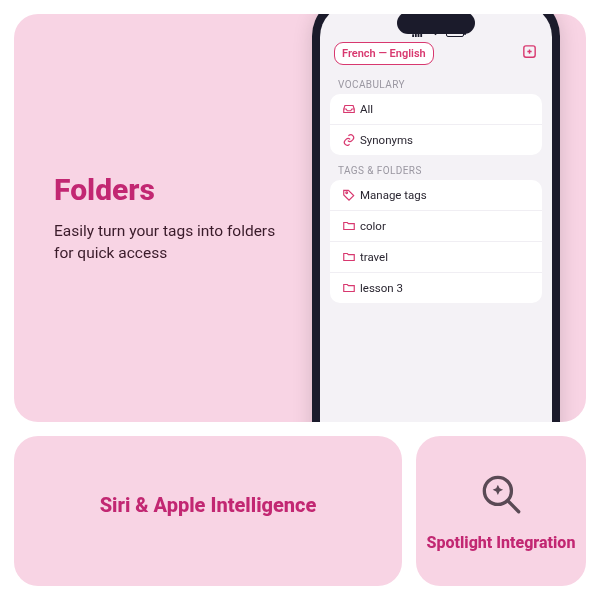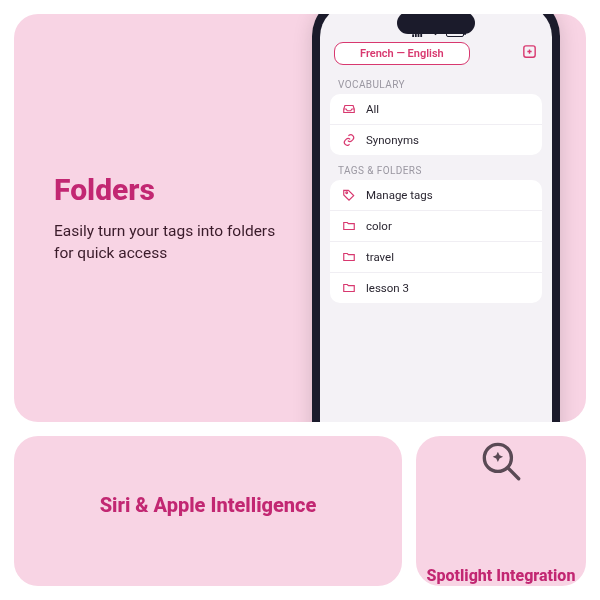--- a/index.html
+++ b/index.html
@@ -93,21 +93,21 @@
     display:flex;
     align-items:center;
     justify-content: space-between;
     padding: 6px 14px 4px 14px;
   }
   .pair-chip {
     border: 1.2px solid #d8386f;
     color: #d8386f;
     font-size: 11px;
     font-weight: 600;
-    padding: 4px 25px;
+    padding: 4px 7px;
     border-radius: 9px;
     background: #fff;
   }
   .add-btn { color:#d8386f; }
 
   .section-label {
     font-size: 10px;
     letter-spacing: 0.4px;
     color: #9a97a1;
     padding: 10px 18px 4px 18px;
@@ -116,21 +116,21 @@
 
   .list {
     background: #ffffff;
     margin: 0 10px;
     border-radius: 10px;
     overflow: hidden;
   }
   .row {
     display: flex;
     align-items: center;
-    gap: 10px;
+    gap: 4px;
     padding: 8px 12px;
     font-size: 11.5px;
     color: #2a2631;
     border-bottom: 1px solid #f0eef3;
   }
   .row:last-child { border-bottom: none; }
   .ricon { width:14px; height:14px; display:flex; align-items:center; justify-content:center; color:#d8386f; flex-shrink:0; }
   .ricon svg { width:14px; height:14px; }
 
   
@@ -157,21 +157,21 @@
   .siri-sub {
     color:#2a1b24;
     font-size:14px;
     font-weight:500;
   }
   .card-spotlight {
     width: 170px;
     display:flex;
     flex-direction:column;
     align-items:center;
-    justify-content:space-between;
+    justify-content:center;
     gap:10px;
   }
   .spot-icon { color:#5a4a55; }
   .spot-title {
     color:#c22772;
     font-size:16px;
     font-weight:800;
     text-align:center;
     line-height:1.25;
   }

